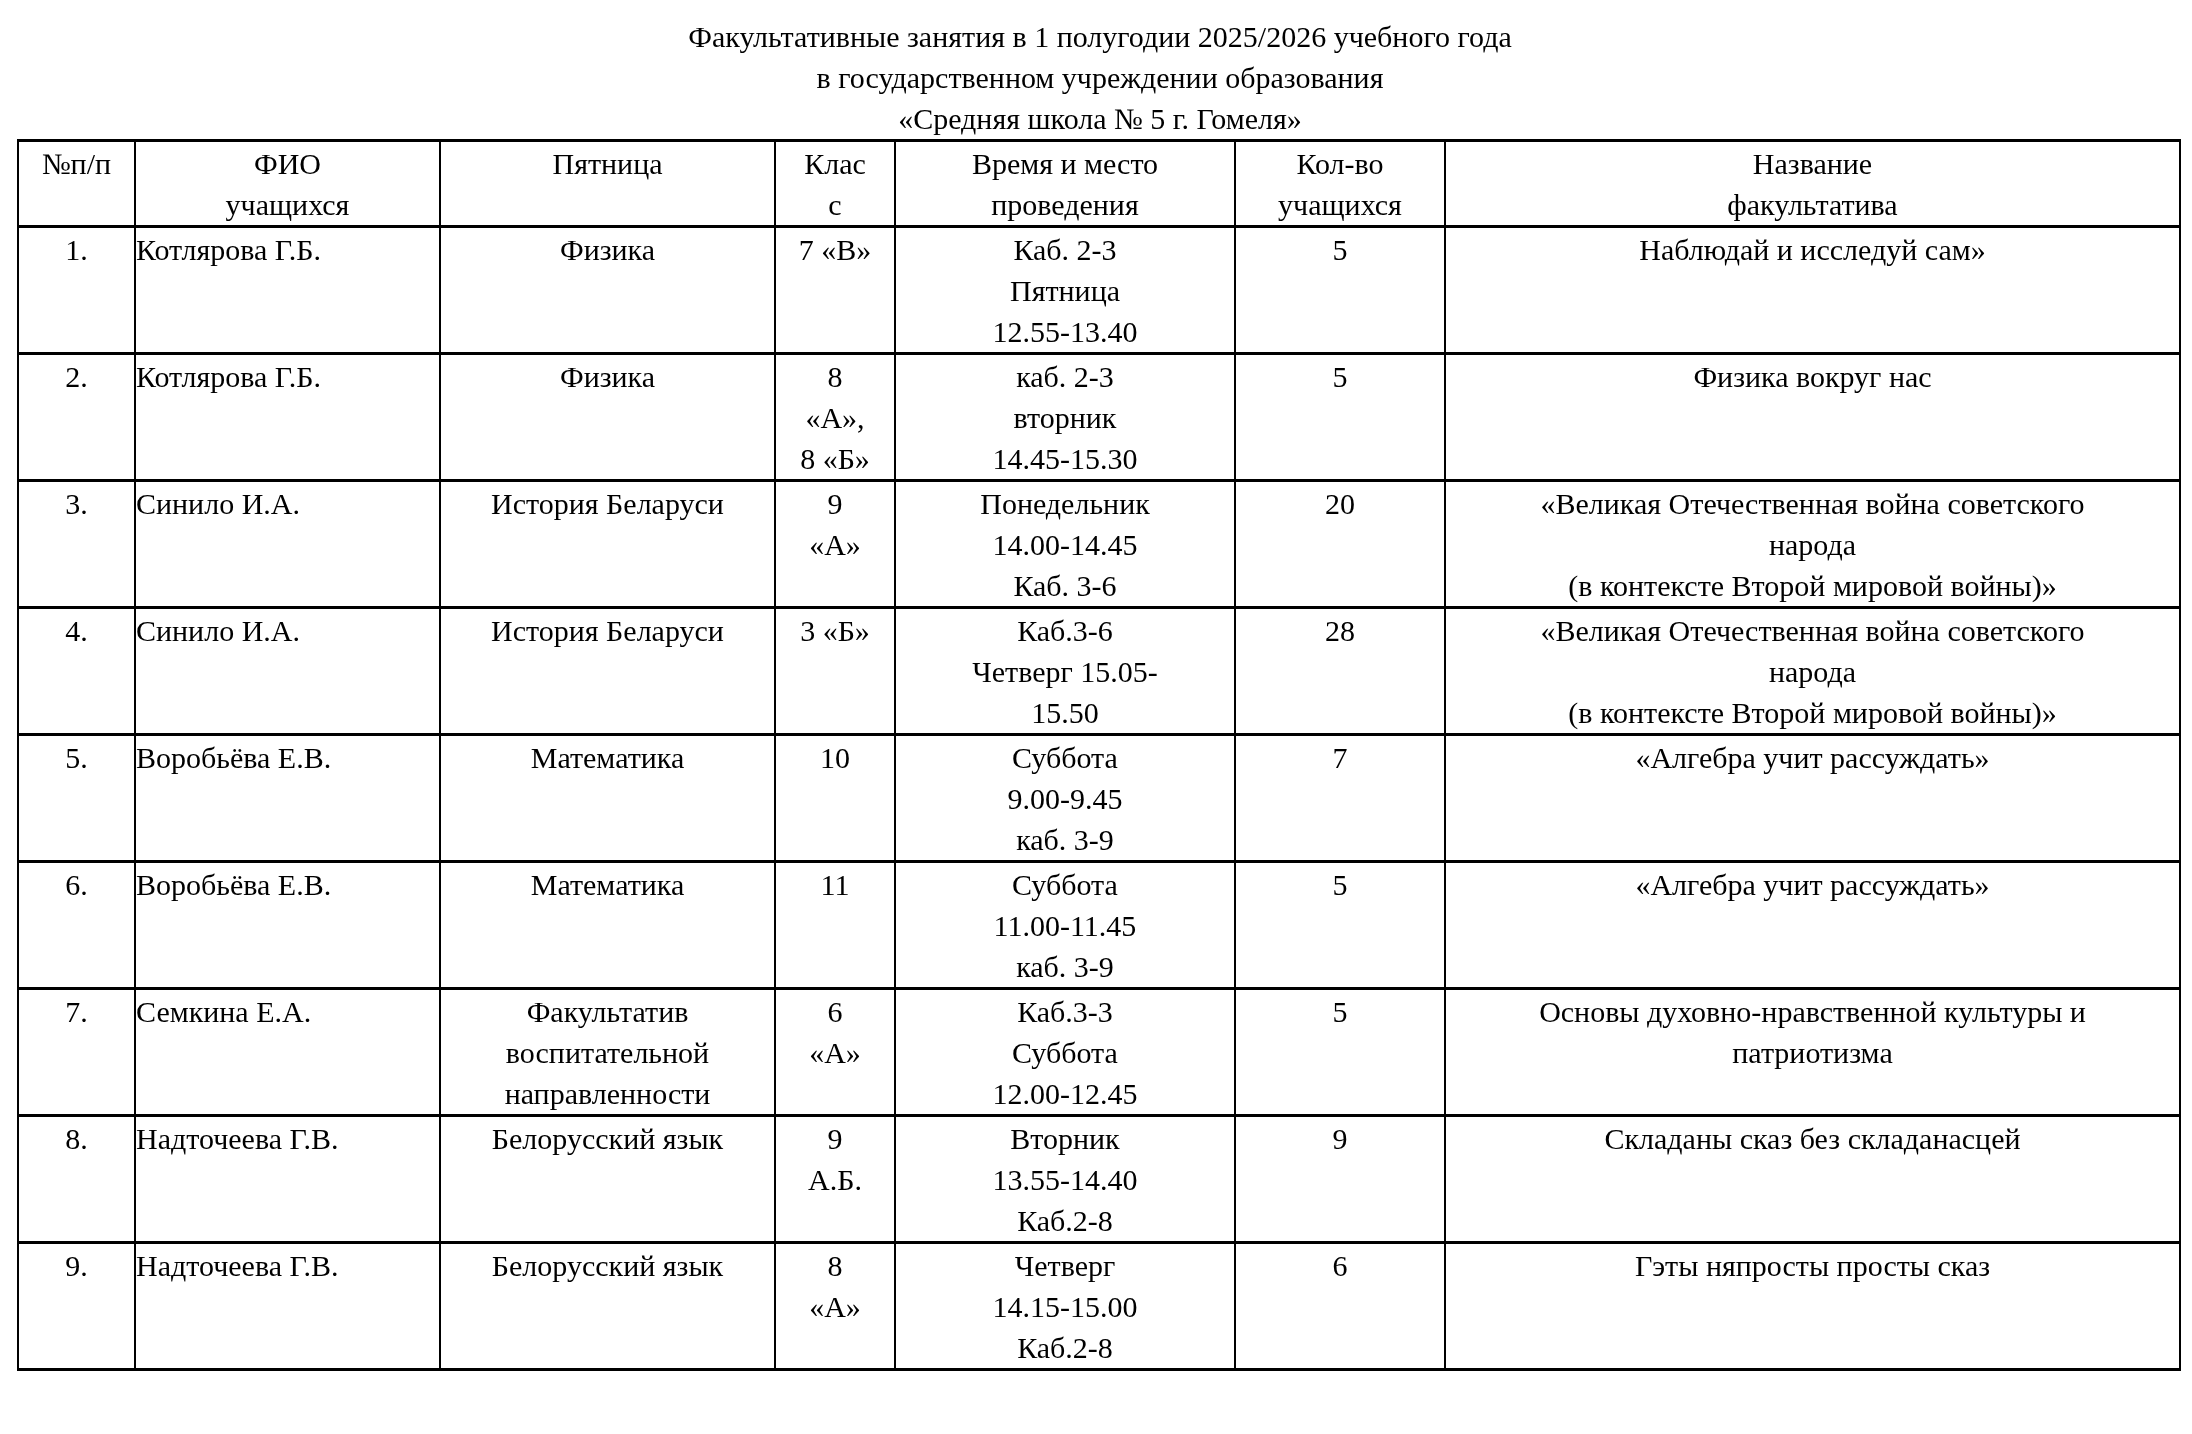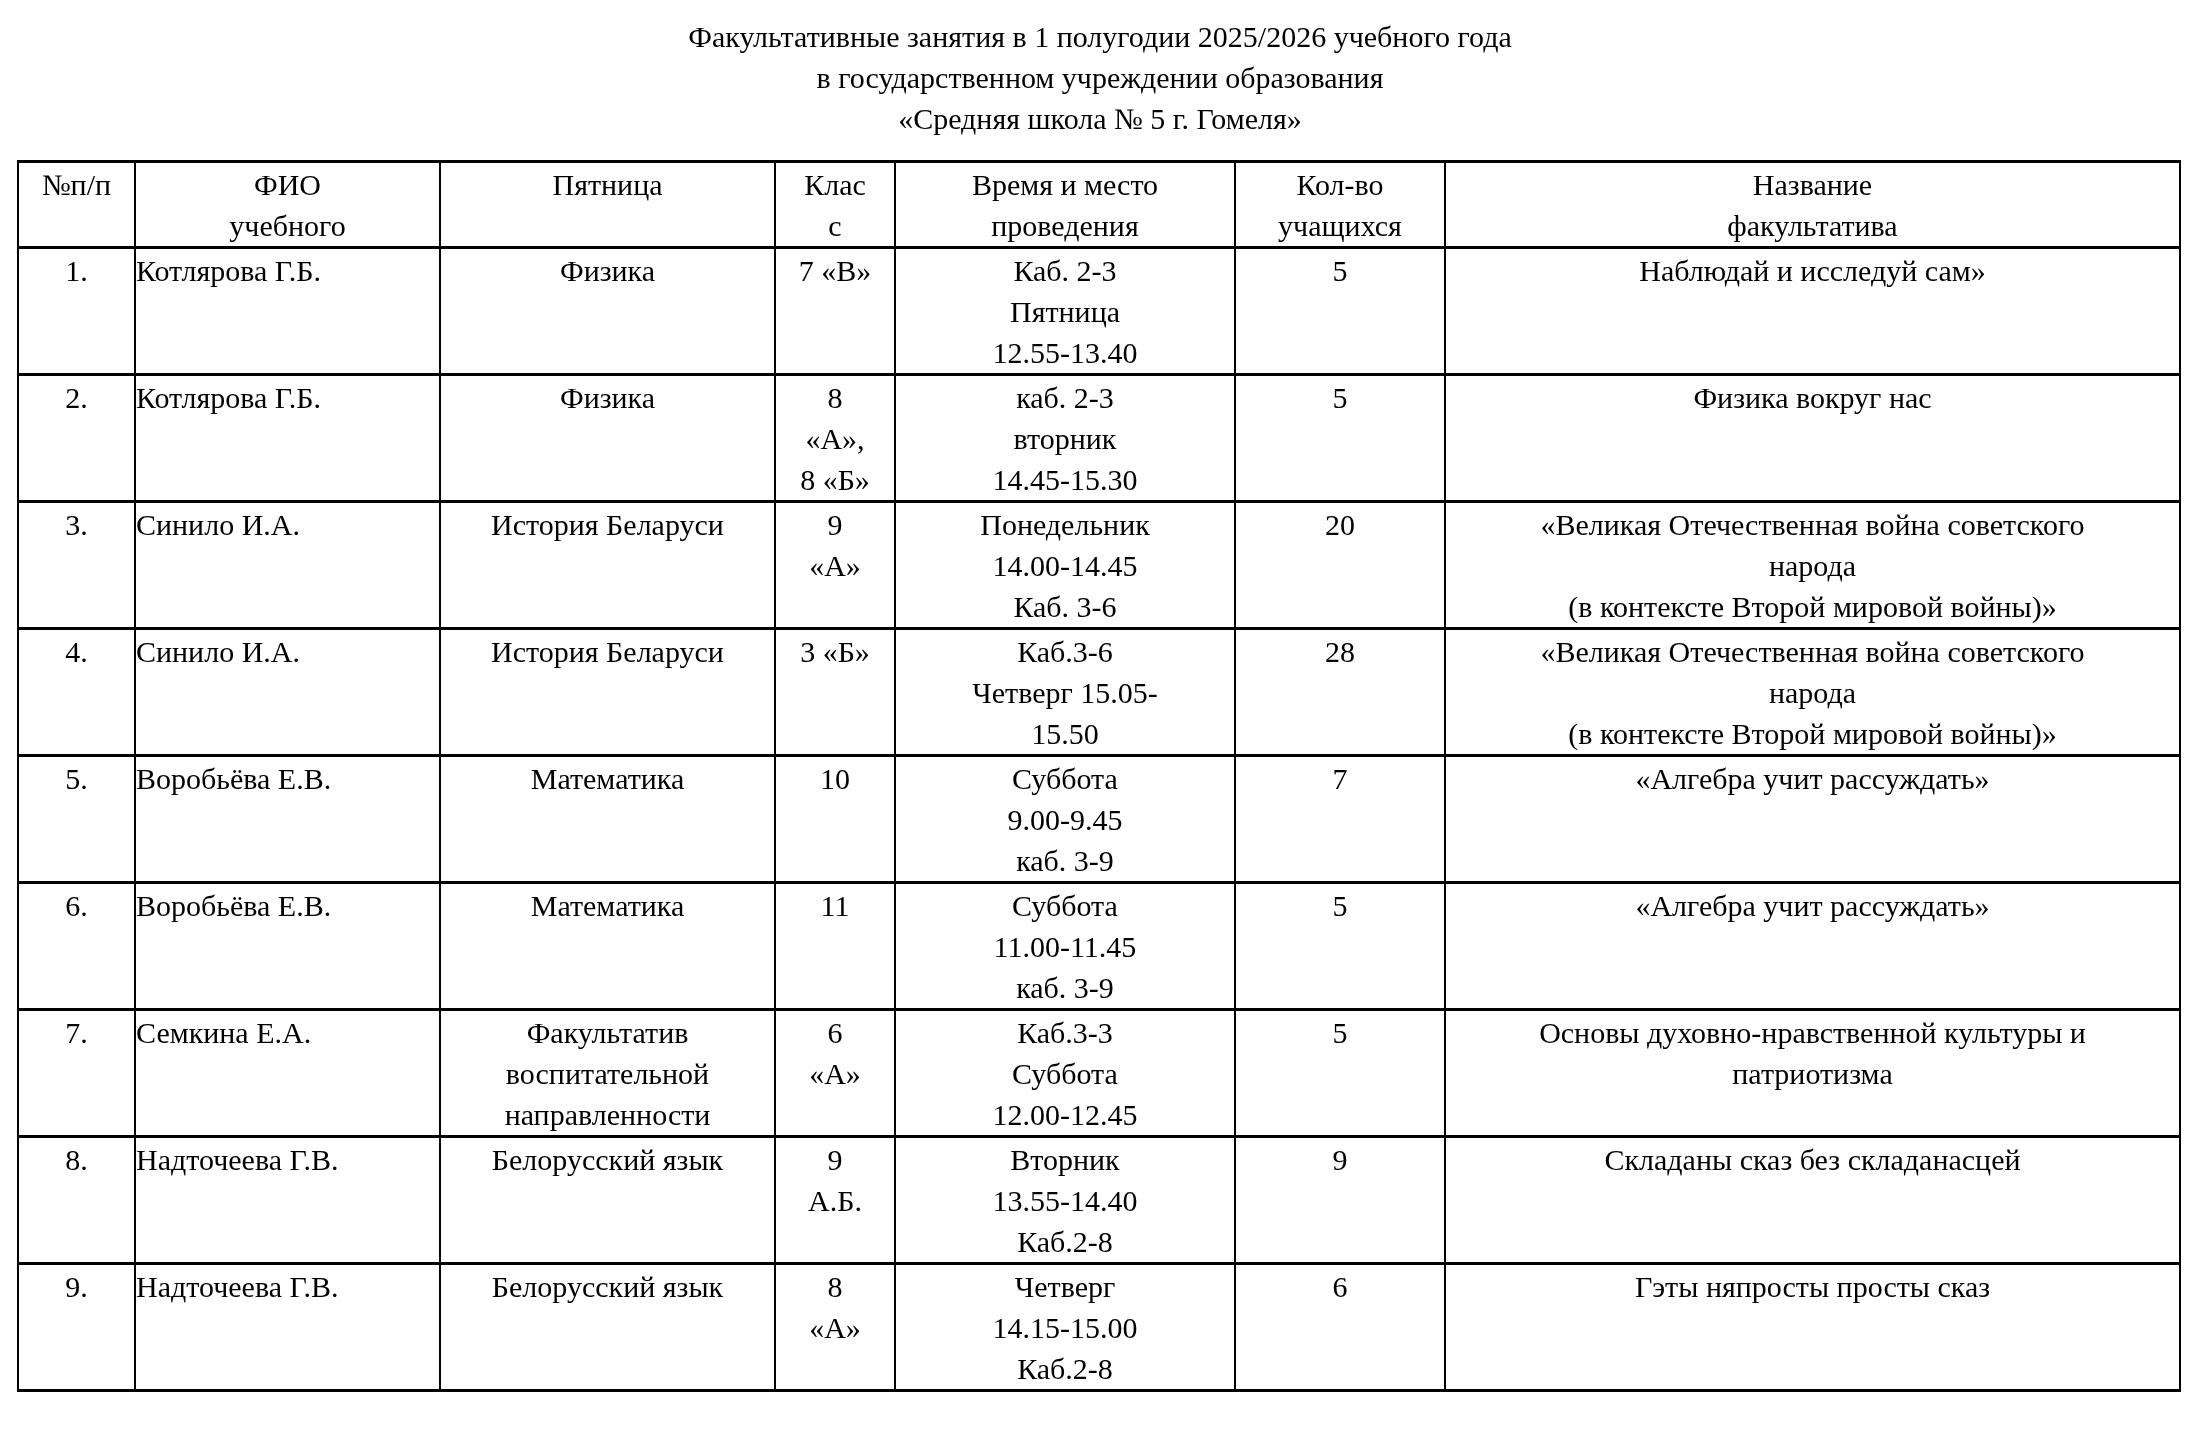--- a/index.html
+++ b/index.html
@@ -22,21 +22,20 @@
     font-size: 30px;
     line-height: 41px;
     white-space: pre-line;
     margin-left: 8px;
   }
   table.schedule {
     border-collapse: collapse;
     table-layout: fixed;
     width: 2162px;
     margin-left: 17px;
-    margin-top: 21px;
   }
   table.schedule th,
   table.schedule td {
     border-left: 2px solid #000000;
     border-right: 2px solid #000000;
     border-top: 3px solid #000000;
     border-bottom: 3px solid #000000;
     vertical-align: top;
     text-align: center;
     font-weight: normal;
@@ -76,21 +75,21 @@
       <col class="w-subject">
       <col class="w-class">
       <col class="w-schedule">
       <col class="w-students">
       <col class="w-name">
     </colgroup>
     <thead>
       <tr>
           <th>№п/п</th>
           <th>ФИО
-учебного</th>
+учащихся</th>
           <th>Пятница</th>
           <th>Клас
 с</th>
           <th>Время и место
 проведения</th>
           <th>Кол-во
 учащихся</th>
           <th>Название
 факультатива</th>
         </tr>

